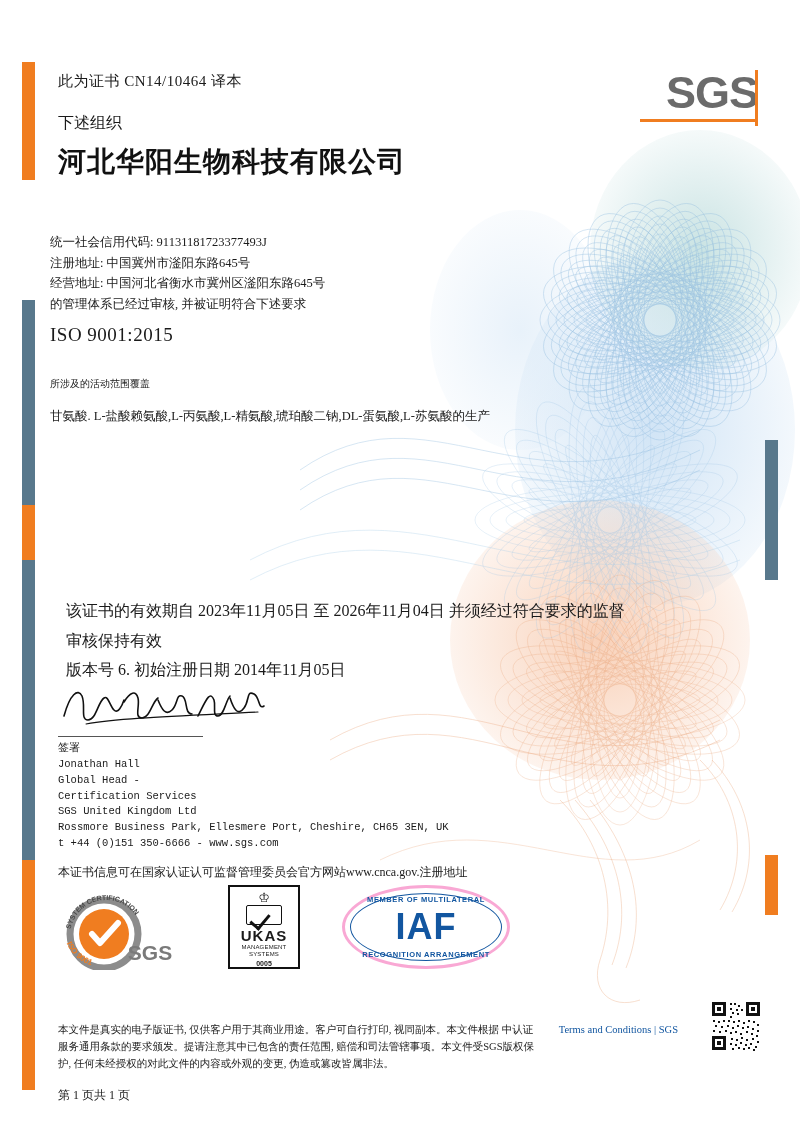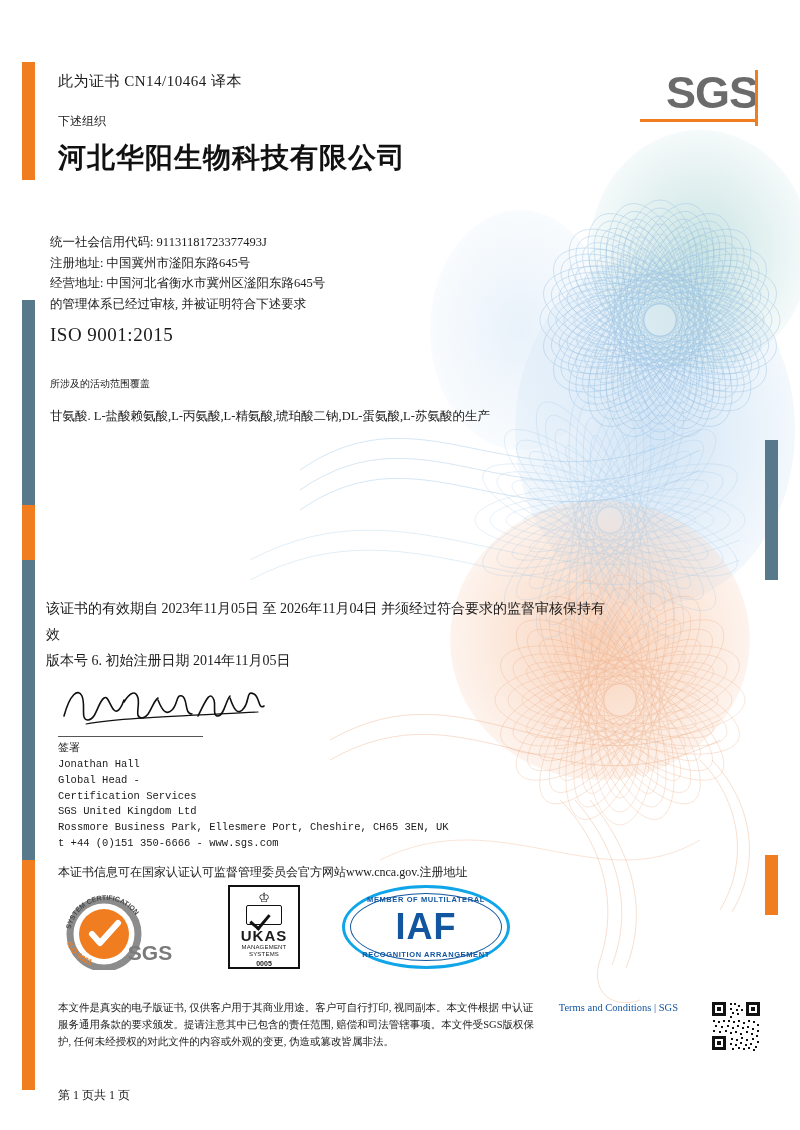--- a/index.html
+++ b/index.html
@@ -38,21 +38,21 @@
   }
   #translation-note {
     font-family: "Liberation Serif", serif;
     font-size: 15px;
     letter-spacing: .5px;
     color: #1a1a1a;
   }
   #org-lead-in {
     margin-top: 22px;
     font-family: "Liberation Serif", serif;
-    font-size: 12px;
+    font-size: 16px;
     color: #1a1a1a;
   }
   #org-name {
     margin-top: 9px;
     font-family: "Liberation Serif", serif;
     font-size: 28px;
     font-weight: bold;
     letter-spacing: 1px;
     color: #111;
   }
@@ -114,25 +114,25 @@
     margin-top: 14px;
     font-family: "Liberation Serif", serif;
     font-size: 12.5px;
     line-height: 1.6;
     width: 520px;
   }
 
   
   #validity {
     position: absolute;
-    left: 46px;
+    left: 66px;
     top: 596px;
     width: 560px;
     font-family: "Liberation Serif", serif;
-    font-size: 14px;
+    font-size: 16px;
     line-height: 1.85;
   }
 
   
   #signature-block {
     position: absolute;
     left: 58px;
     top: 676px;
     width: 420px;
   }
@@ -217,21 +217,21 @@
   }
   #mark-ukas .ukas-num {
     font-family: "Liberation Sans", sans-serif;
     font-weight: bold; font-size: 7px; margin-top: 2px;
   }
 
   
   #mark-iaf {
     width: 168px; height: 84px;
     border-radius: 50%;
-    border: 3px solid #0ea5e9;
+    border: 3px solid #f9a8d4;
     display: flex; align-items: center; justify-content: center;
     position: relative;
     box-sizing: border-box;
   }
   #mark-iaf .iaf-word {
     font-family: "Liberation Sans", sans-serif;
     font-weight: bold;
     font-size: 36px;
     color: #1256a0;
     letter-spacing: 1px;
@@ -267,21 +267,21 @@
     line-height: 1.6;
     color: #1a1a1a;
   }
   #footer .tc-link {
     color: #1256a0;
     font-family: "Liberation Serif", serif;
     font-size: 10.5px;
     text-decoration: none;
     white-space: nowrap;
   }
-  #footer-row1 { display: flex; justify-content: flex-start; gap: 18px; }
+  #footer-row1 { display: flex; justify-content: flex-start; gap: 18px; margin-top: 22px; }
   #page-num {
     position: absolute;
     left: 58px;
     top: 1087px;
     font-family: "Liberation Serif", serif;
     font-size: 12px;
   }
 
   
   #qr {

